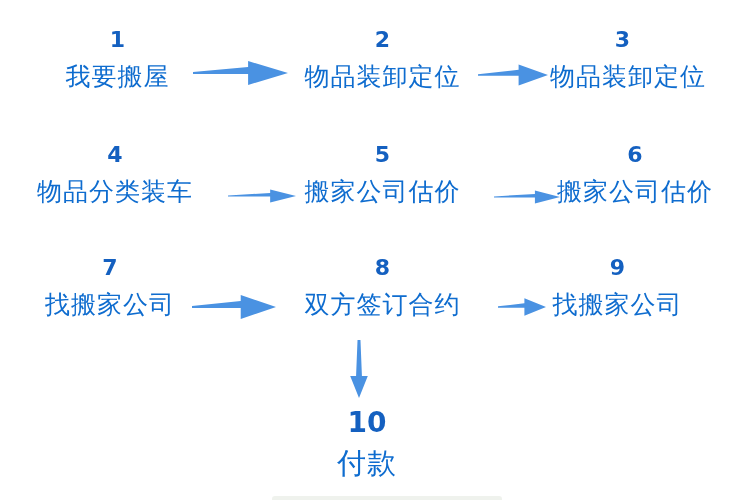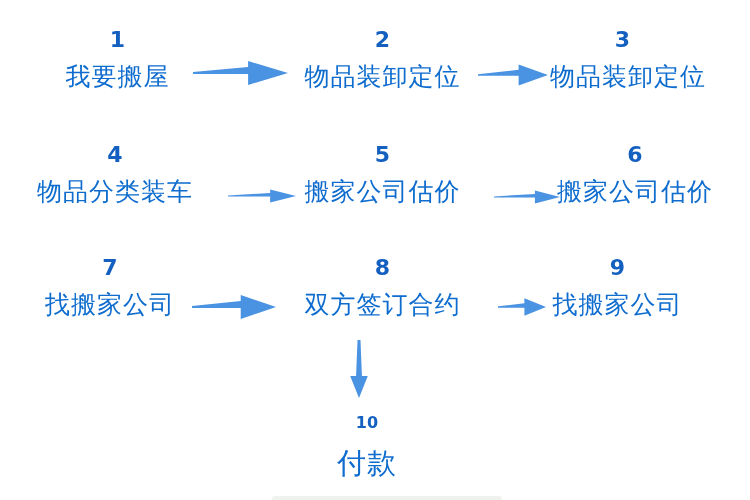--- a/index.html
+++ b/index.html
@@ -28,21 +28,21 @@
   .step .label {
     font-size: 25px;
     line-height: 36px;
     margin-top: 4px;
     font-weight: normal;
     color: var(--label-color, #0e6ccf);
     letter-spacing: 1px;
     white-space: nowrap;
   }
   .step.final .num {
-    font-size: 16px;
+    font-size: 28px;
   }
   .step.final .label {
     font-size: 29px;
     line-height: 42px;
   }
   .arrow {
     position: absolute;
     color: var(--arrow-color, #4a92e2);
   }
   .arrow svg { display: block; width: 100%; height: 100%; }

